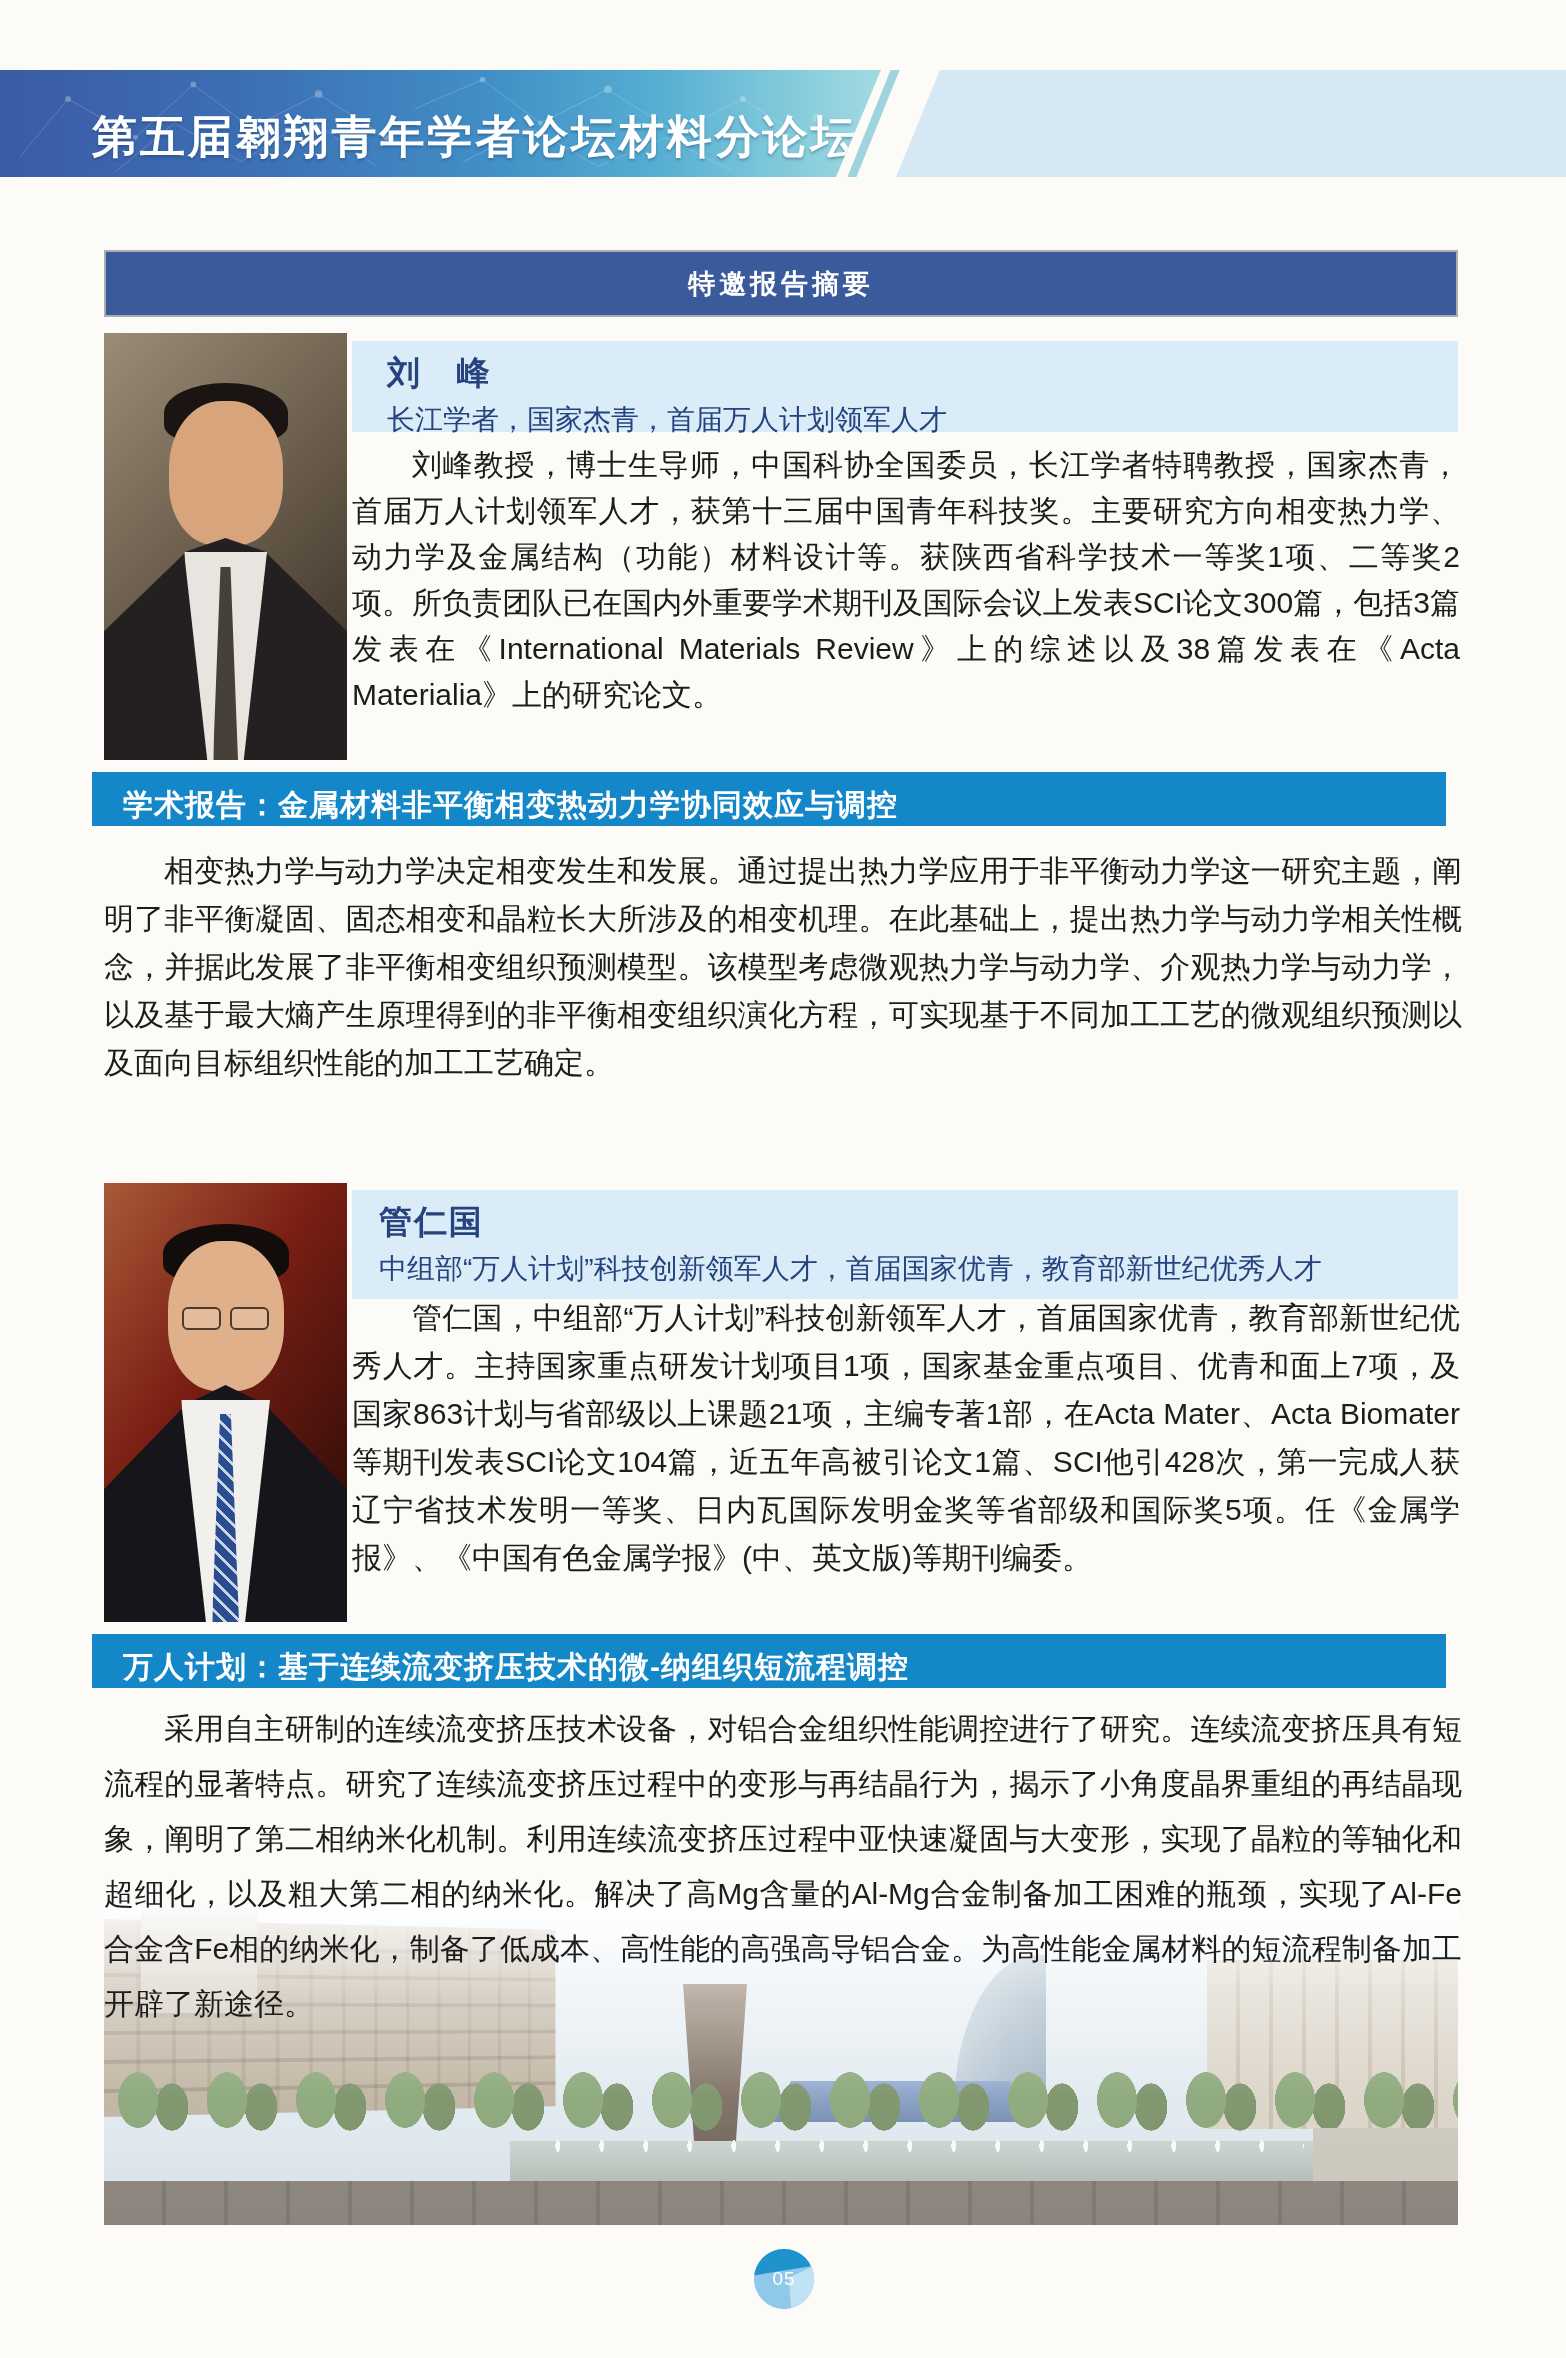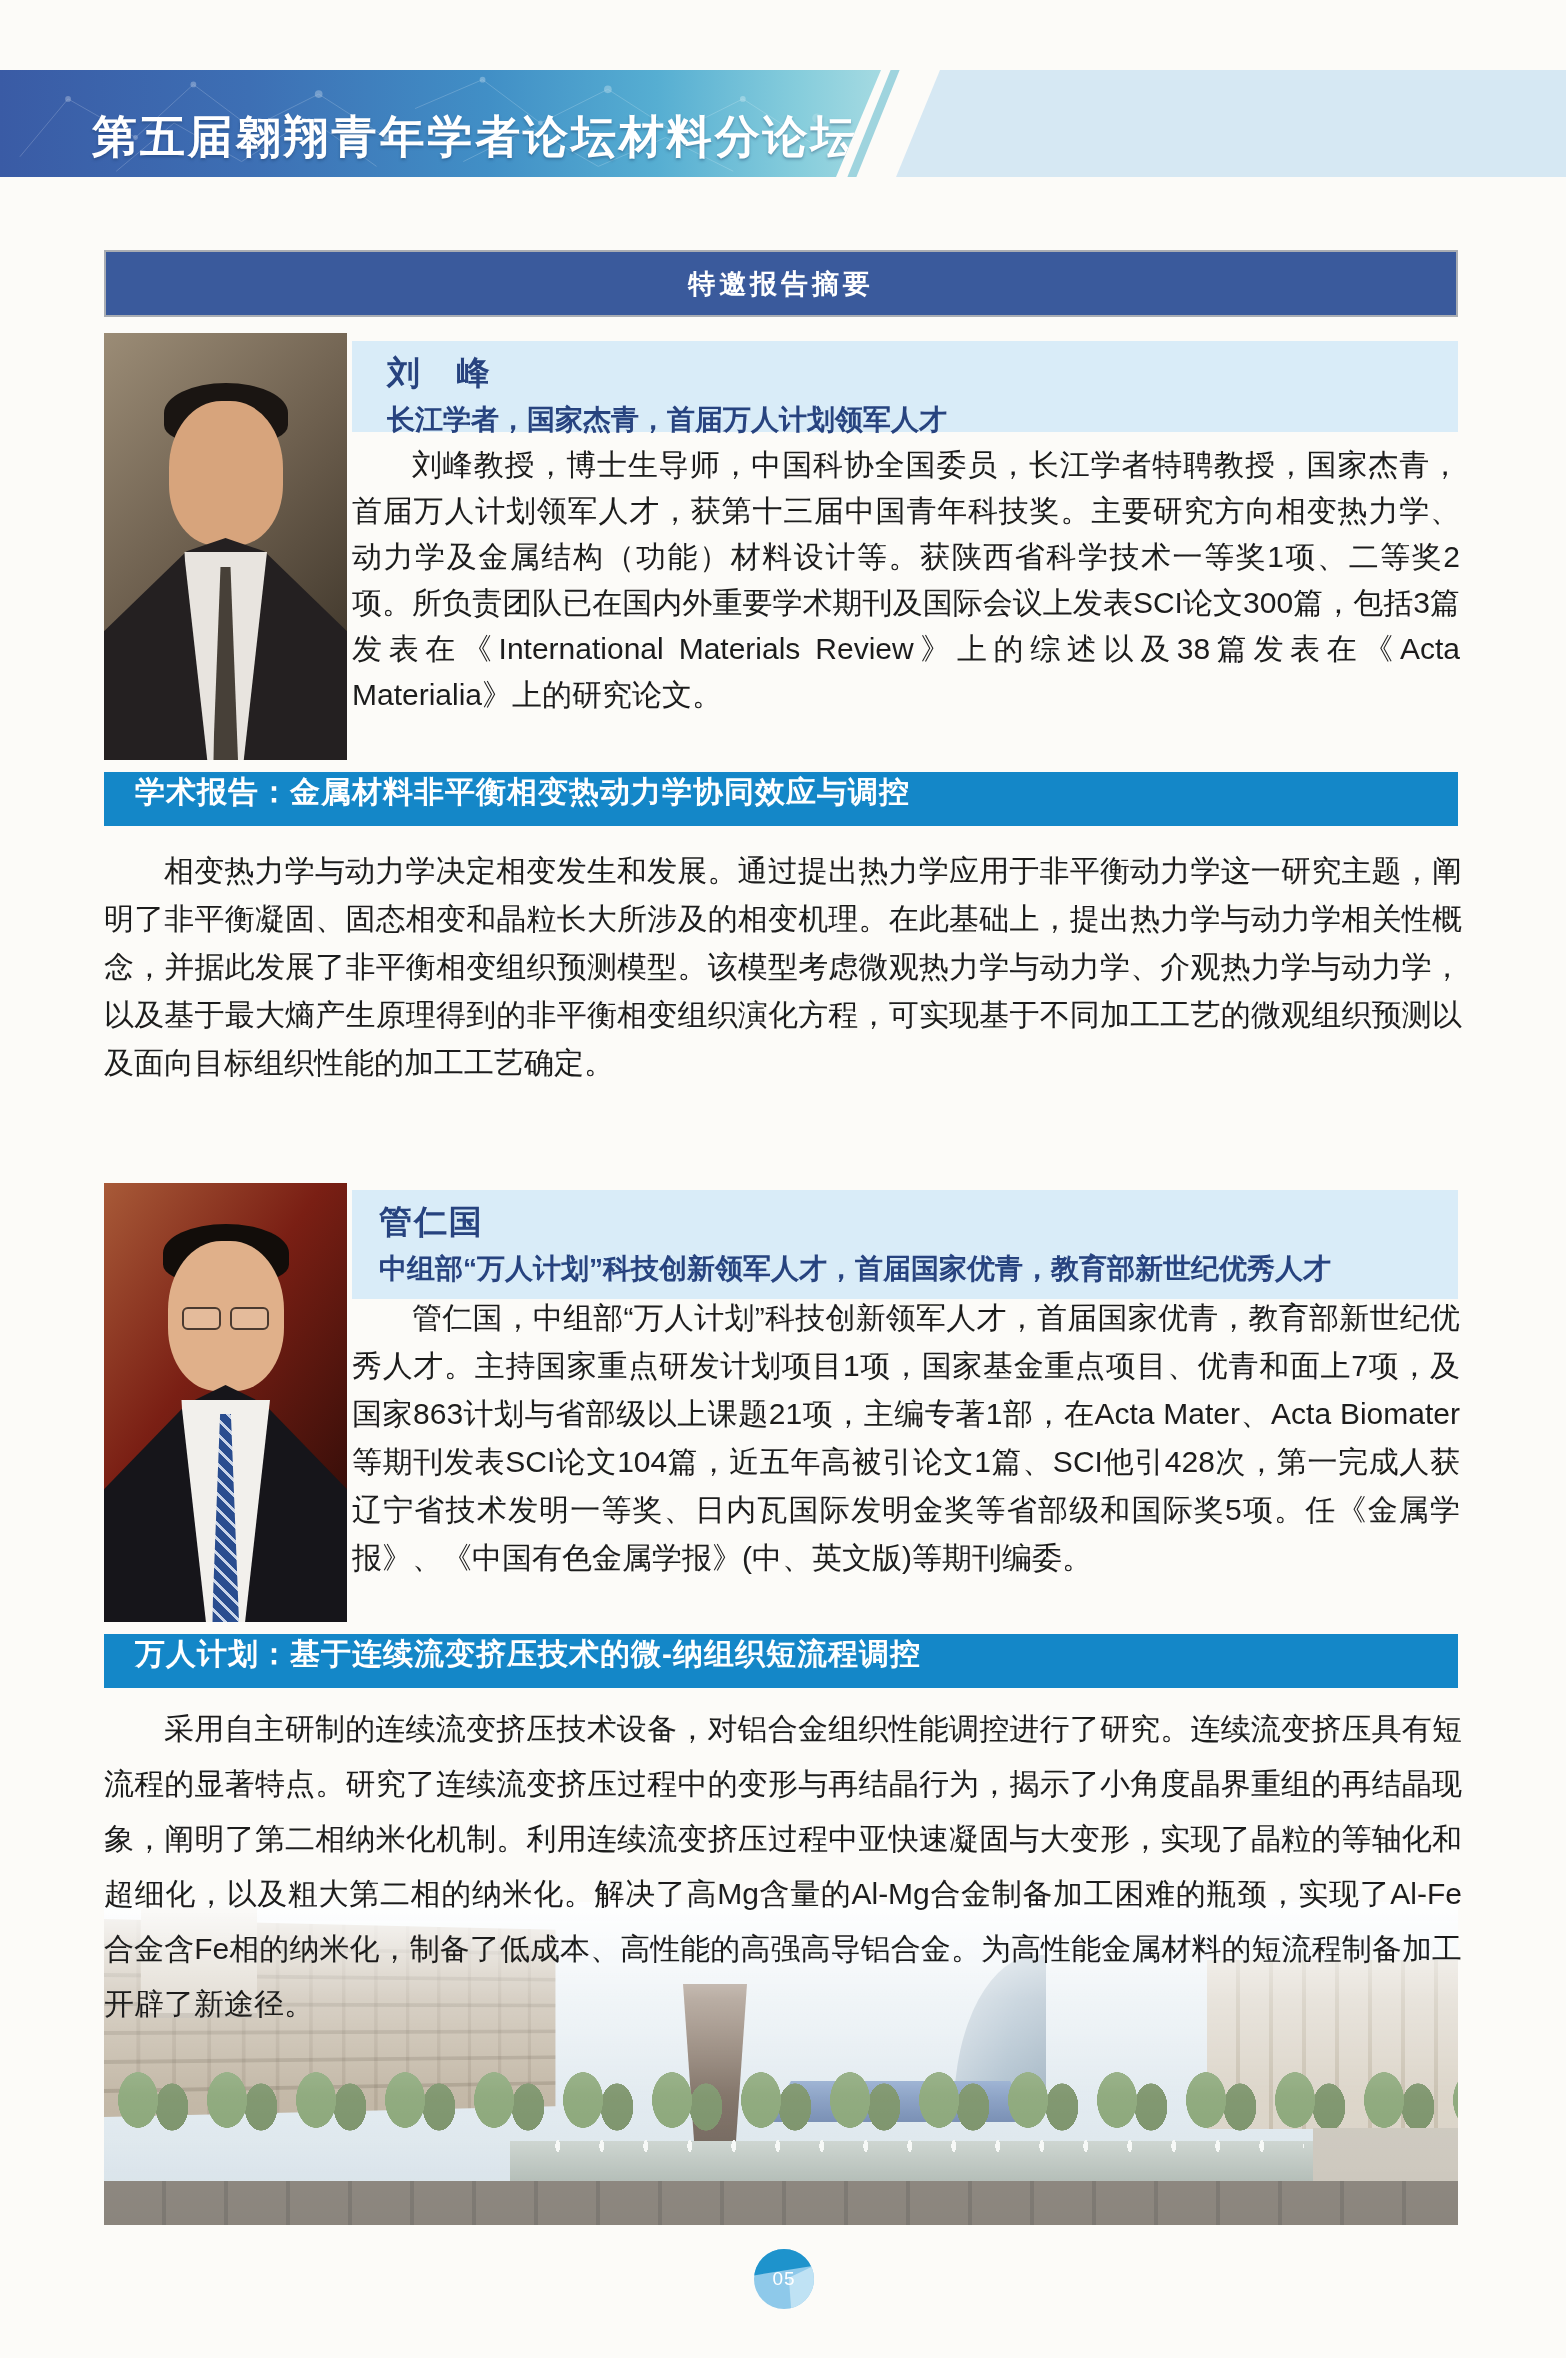--- a/index.html
+++ b/index.html
@@ -51,31 +51,31 @@
   .tie{position:absolute;left:50%;bottom:0;transform:translateX(-50%);}
   .photo1 .tie{width:25px;height:193px;background:#474038;clip-path:polygon(30% 0,70% 0,100% 100%,0 100%);}
   .photo2 .tie{width:27px;height:208px;background:repeating-linear-gradient(45deg,#2a4d8f 0 7.7px,#c9d4e8 7.7px 10.6px);
     clip-path:polygon(30% 0,70% 0,100% 100%,0 100%);}
 
   
   .namecard{position:absolute;left:352px;width:1106px;background:var(--panel-blue);padding:9.7px 0 9.7px 35px;}
   .nc1{top:341px;height:91px;}
   .nc2{top:1190px;height:109px;padding-left:27px;}
   .sp-name{color:var(--name-blue);font-size:33px;font-weight:bold;letter-spacing:1.9px;}
-  .sp-honors{color:var(--name-blue);font-size:28px;font-weight:bold;margin-top:5.8px;white-space:nowrap;}
+  .sp-honors{color:var(--name-blue);font-size:28px;font-weight:normal;margin-top:5.8px;white-space:nowrap;}
 
   
   .bio{position:absolute;left:352px;width:1108px;color:var(--body-ink);font-size:30px;
     text-align:justify;text-indent:2em;}
   .bio1{top:442px;line-height:46px;}
   .bio2{top:1294px;line-height:48px;}
 
   
-  .report-bar{position:absolute;left:104px;width:1354px;height:54px;background:var(--report-blue);
-    display:flex;align-items:flex-start;padding-left:31px;}
+  .report-bar{position:absolute;left:92px;width:1354px;height:54px;background:var(--report-blue);
+    display:flex;align-items:flex-end;padding-left:31px;}
   .rb1{top:772px;}
   .rb2{top:1634px;}
   .report-bar span{color:#fff;font-size:30px;font-weight:bold;letter-spacing:1px;}
 
   
   .abstract{position:absolute;left:104px;width:1358px;color:var(--body-ink);font-size:30px;
     text-align:justify;text-indent:2em;z-index:3;}
   .ab1{top:847px;line-height:48px;}
   .ab2{top:1701px;line-height:55px;}
 

